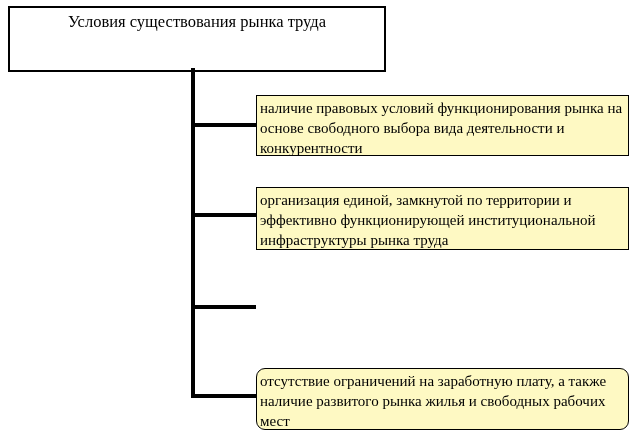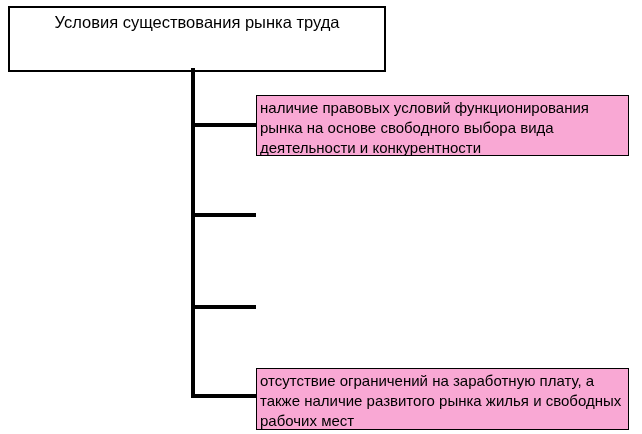--- a/index.html
+++ b/index.html
@@ -5,21 +5,21 @@
   html, body {
     margin: 0;
     padding: 0;
     background: #ffffff;
   }
   .canvas {
     position: relative;
     width: 642px;
     height: 434px;
     background: #ffffff;
-    font-family: Liberation Sans, sans-serif;
+    font-family: Liberation Serif, serif;
     color: #000000;
     overflow: hidden;
   }
   .title-box {
     position: absolute;
     left: 8px;
     top: 6px;
     width: 374px;
     height: 58px;
     border: 2px solid #000000;
@@ -47,31 +47,31 @@
   }
   .connector.c1 { top: 123px; }
   .connector.c2 { top: 213px; }
   .connector.c3 { top: 305px; }
   .connector.c4 { top: 394px; }
   .branch-box {
     position: absolute;
     left: 256px;
     width: 373px;
     border: 1px solid #000000;
-    background: #f9a8d4;
+    background: #fef9c3;
     font-size: 15px;
     line-height: 20px;
     padding: 2px 2px 0 3px;
     box-sizing: border-box;
     text-align: left;
   }
   .branch-box.b1 { top: 95px;  height: 61px; }
   .branch-box.b2 { top: 187px; height: 63px; }
   .branch-box.b3 { top: 277px; height: 60px; }
-  .branch-box.b4 { top: 368px; height: 62px; }
+  .branch-box.b4 { top: 368px; height: 62px; border-radius: 9px; }
 </style>
 </head>
 <body>
 
 <div class="canvas">
 
   <div class="title-box">
     <span>Условия существования рынка труда</span>
   </div>
 
@@ -79,19 +79,22 @@
 
   <div class="connector c1"></div>
   <div class="connector c2"></div>
   <div class="connector c3"></div>
   <div class="connector c4"></div>
 
   <div class="branch-box b1">
     <span>наличие правовых условий функционирования рынка на основе свободного выбора вида деятельности и конкурентности</span>
   </div>
 
+  <div class="branch-box b2">
+    <span>организация единой, замкнутой по территории и эффективно функционирующей институциональной инфраструктуры рынка труда</span>
+  </div>
 
 
   <div class="branch-box b4">
     <span>отсутствие ограничений на заработную плату, а также наличие развитого рынка жилья и свободных рабочих мест</span>
   </div>
 
 </div>
 
 </body></html>

